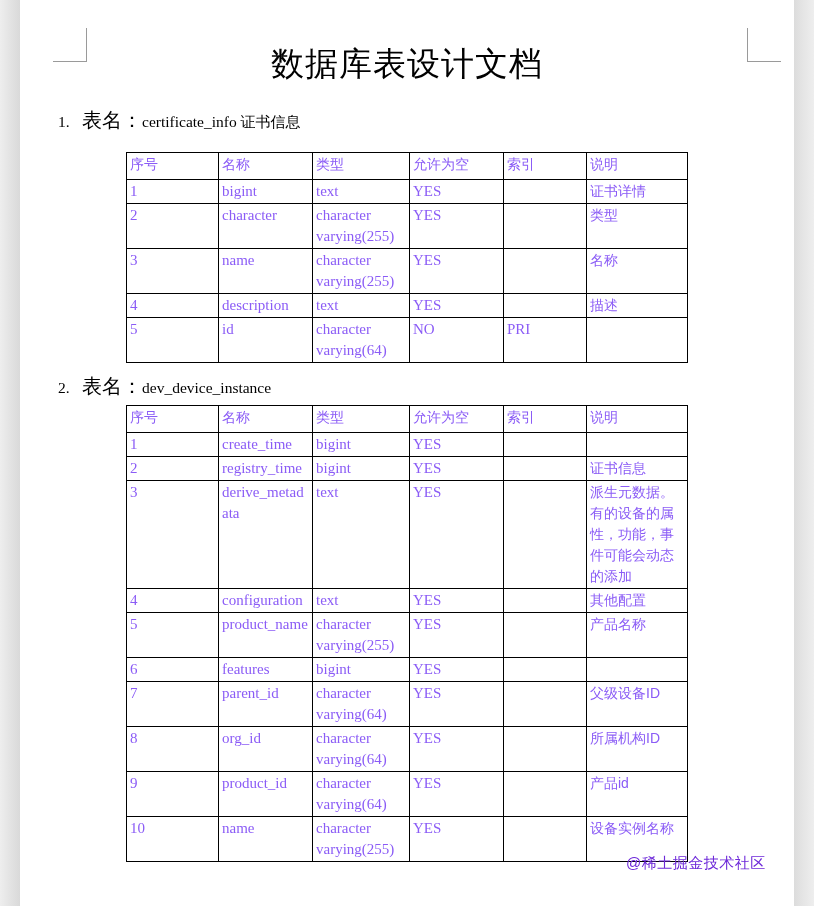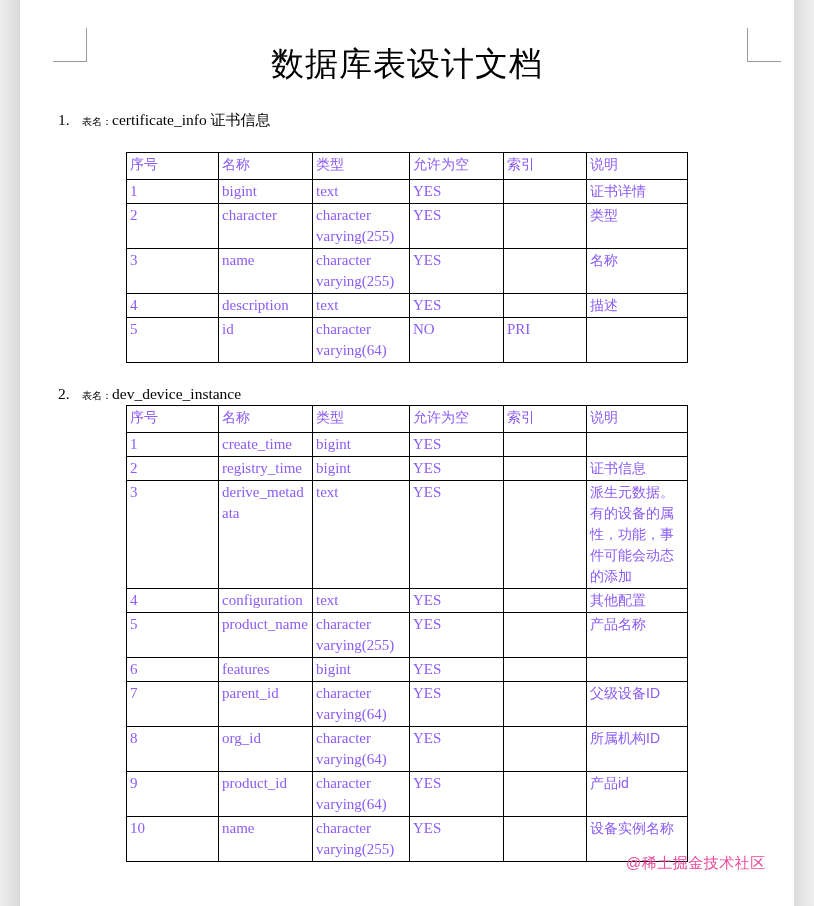--- a/index.html
+++ b/index.html
@@ -82,21 +82,21 @@
     white-space: nowrap;
     line-height: 20px;
   }
   .section-heading .num {
     display: inline-block;
     width: 24px;
     font-family: "Liberation Serif", serif;
   }
   .section-heading .lbl {
     font-family: "Liberation Sans", "DejaVu Sans", sans-serif;
-    font-size: 10px;
+    font-size: 20px;
     text-align: center;
   }
   .section-heading .tname {
     font-family: "Liberation Serif", "DejaVu Serif", serif;
     font-size: 15.5px;
   }
   .section-heading .cn {
     font-family: "Liberation Sans", "DejaVu Sans", sans-serif;
     font-size: 15px;
   }
@@ -141,21 +141,21 @@
     font-size: 15px;
   }
   .wrapname { word-break: break-all; }
 
   #watermark {
     position: absolute;
     left: 606px;
     top: 854px;
     font-family: "Liberation Sans", "DejaVu Sans", sans-serif;
     font-size: 15px;
-    color: #ec4899;
+    color: #6d28d9;
     white-space: nowrap;
     pointer-events: none;
     letter-spacing: 0.5px;
   }
 </style>
 </head>
 <body>
 
 <div id="page-left-shade"></div>
 <div id="page-right-shade"></div>
@@ -233,21 +233,21 @@
         <td class="en-cell">5</td>
         <td class="en-cell wrapname">id</td>
         <td class="en-cell">character varying(64)</td>
         <td class="en-cell">NO</td>
         <td class="en-cell">PRI</td>
         <td class="cn-cell"></td>
       </tr>
     </tbody>
   </table>
 
-  <div class="section-heading" style="top:384px;">
+  <div class="section-heading" style="top:376px;">
     <span class="num">2.</span><span class="lbl">表名：</span><span class="tname squiggle">dev_device_instance</span>
   </div>
 
   <table class="dbtable" id="table-dev-device-instance" style="left:106px; top:405px; width:561px;">
     <colgroup>
       <col class="c-seq">
         <col class="c-name">
         <col class="c-type">
       <col class="c-null">
         <col class="c-index">

